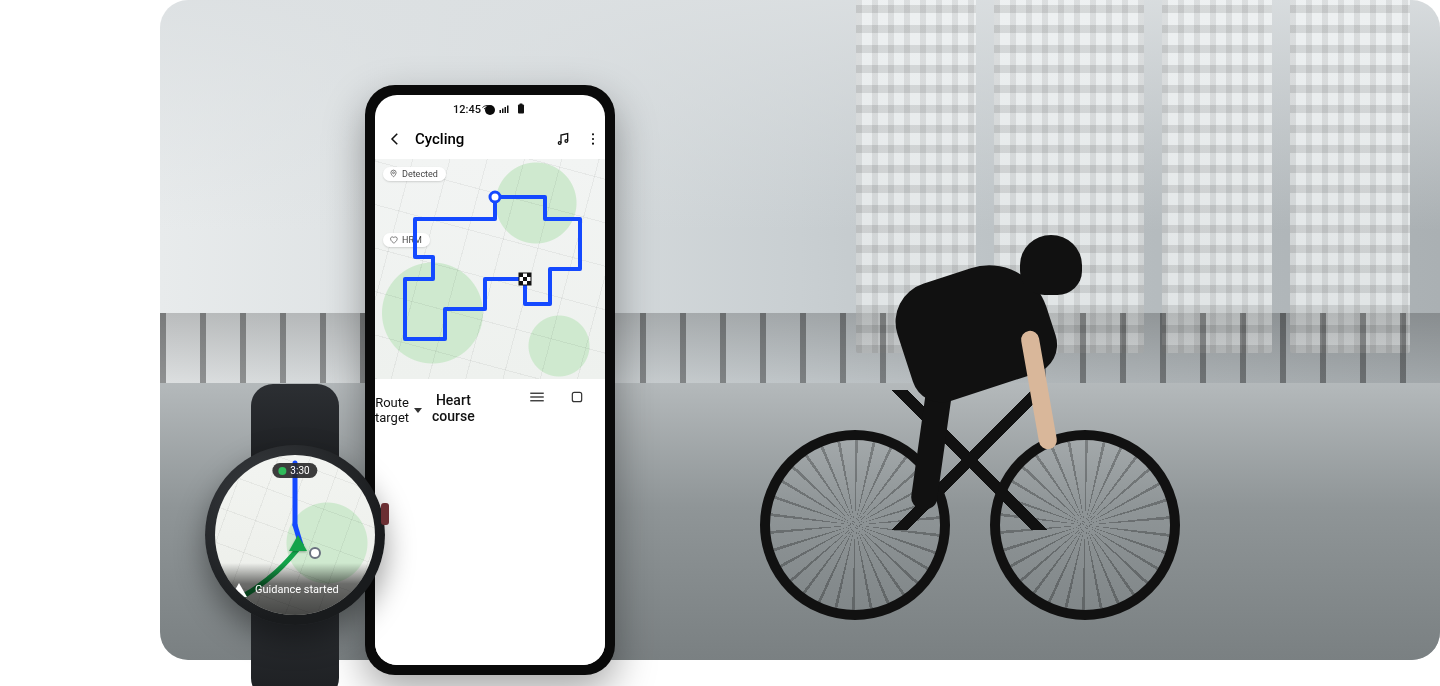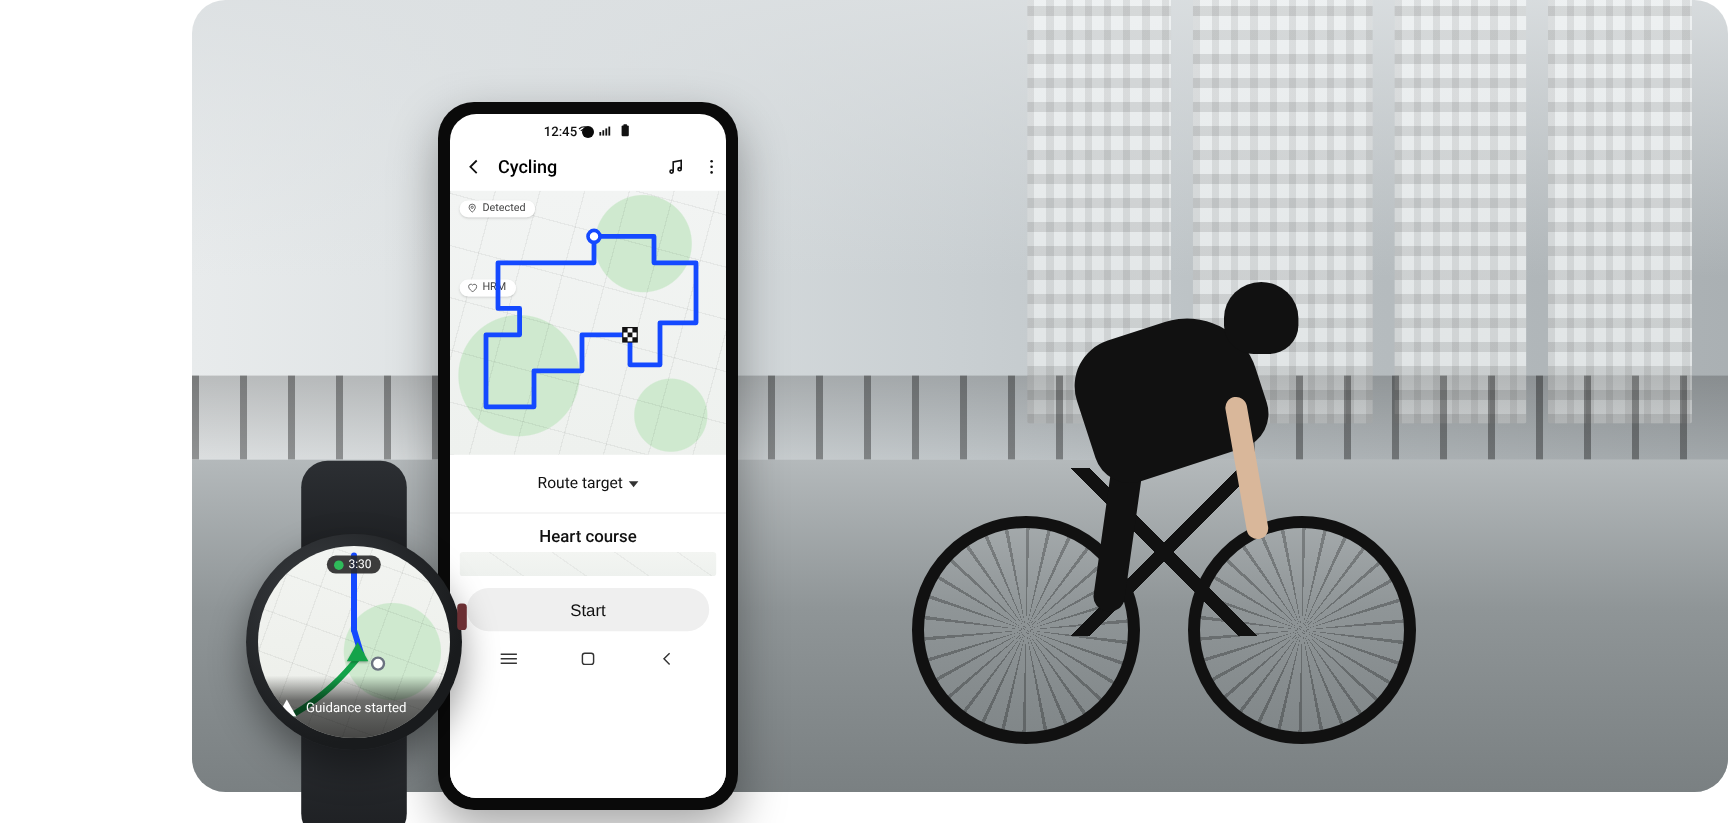--- a/index.html
+++ b/index.html
@@ -143,21 +143,21 @@
     display: flex; align-items: flex-start; gap: 4px;
     box-shadow: 0 1px 2px rgba(0,0,0,0.15);
   }
   .map-chip.one { top: 8px; }
   .map-chip.two { top: 30px; margin-top: 44px; }
   .route {
     position: absolute; inset: 0;
   }
 
   .sheet {
-    flex: 1; display: flex; flex-direction: column; background: #fff;
+    flex: 1; display: flex; flex-direction: row; background: #fff;
     border-top: 1px solid rgba(0,0,0,0.0);
   }
   .sheet .handle-row {
     text-align: center; padding: 12px 0 6px 0;
   }
   .route-target {
     font-size: 13px; font-weight: 400; color: #111; display: inline-flex; align-items: center; gap: 5px;
     cursor: pointer;
   }
   .caret-down { width: 0; height: 0; border-left: 4px solid transparent; border-right: 4px solid transparent; border-top: 5px solid #333; display: inline-block; }
@@ -362,23 +362,20 @@
       </div>
       <div class="divider"></div>
 
       <div class="course">
         <div class="course-name">Heart course</div>
       </div>
 
 
       <div class="mini-map-strip"></div>
 
-      <button class="start-btn">
-        <span>Start</span>
-      </button>
 
       <div class="navbar">
         <span class="nb">
           <svg width="18" height="14" viewBox="0 0 24 16" fill="none" stroke="#333" stroke-width="1.8">
               <line x1="3" y1="3" x2="21" y2="3"></line>
               <line x1="3" y1="8" x2="21" y2="8"></line>
               <line x1="3" y1="13" x2="21" y2="13"></line>
             </svg>
         </span>
         <span class="nb">

